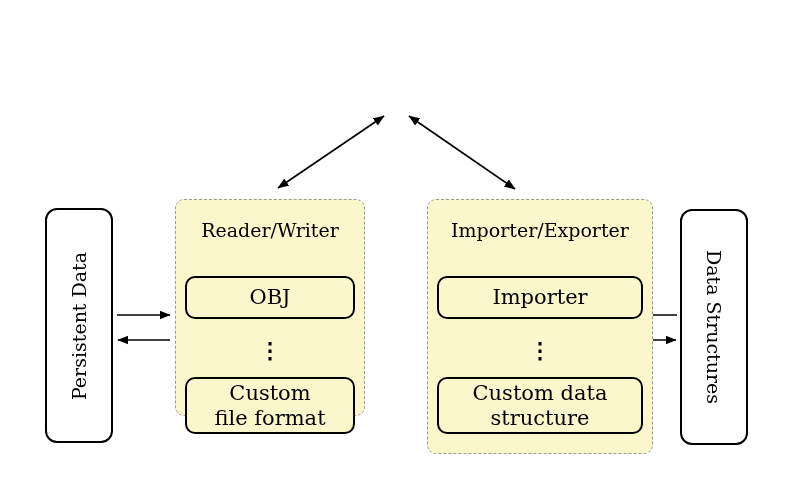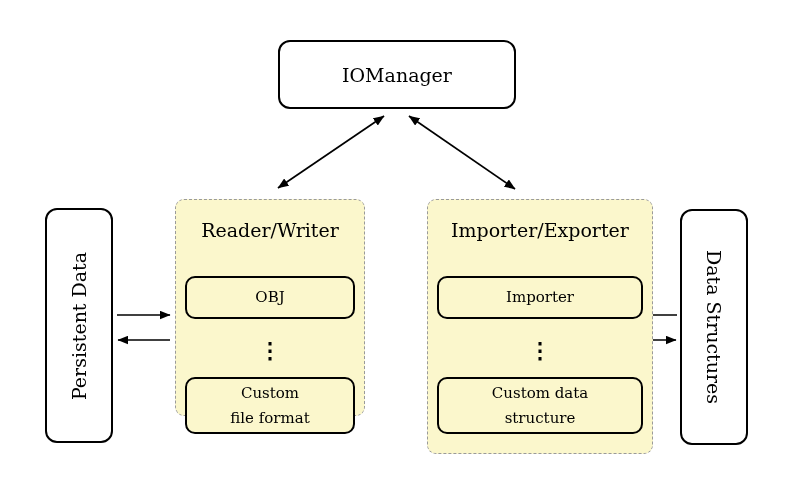--- a/index.html
+++ b/index.html
@@ -54,21 +54,21 @@
     position:absolute;left:0;top:19px;width:100%;
     text-align:center;font-size:19px;
   }
   .inner{
     position:absolute;left:9px;right:9px;
     background:var(--group-fill);
     border:2.5px solid var(--node-border);
     border-radius:10px;
     box-sizing:border-box;
     display:flex;align-items:center;justify-content:center;
-    text-align:center;font-size:15px;line-height:25px;
+    text-align:center;font-size:21px;line-height:25px;
     white-space:pre-line;
   }
   .inner.top{top:76px;height:43px;}
   .inner.bottom{top:177px;height:57px;}
   .dots{
     position:absolute;left:0;top:133px;width:100%;
     text-align:center;font-size:22px;font-weight:bold;line-height:34px;
   }
 </style>
 </head>
@@ -89,23 +89,20 @@
 
     <line x1="117" y1="315" x2="170" y2="315" stroke="#000" stroke-width="1.7" marker-end="url(#ah)"></line>
 
     <line x1="170" y1="340" x2="118" y2="340" stroke="#000" stroke-width="1.7" marker-end="url(#ah)"></line>
 
     <line x1="677" y1="315" x2="626" y2="315" stroke="#000" stroke-width="1.7" marker-end="url(#ah)"></line>
 
     <line x1="624" y1="340" x2="676" y2="340" stroke="#000" stroke-width="1.7" marker-end="url(#ah)"></line>
   </svg>
 
-  <div class="box io">
-    <span>IOManager</span>
-  </div>
 
   <div class="vbox left">
     <span class="vtext">Persistent Data</span>
   </div>
 
   <div class="group rw">
     <div class="group-title">Reader/Writer</div>
     <div class="inner top">
       <span>OBJ</span>
     </div>

